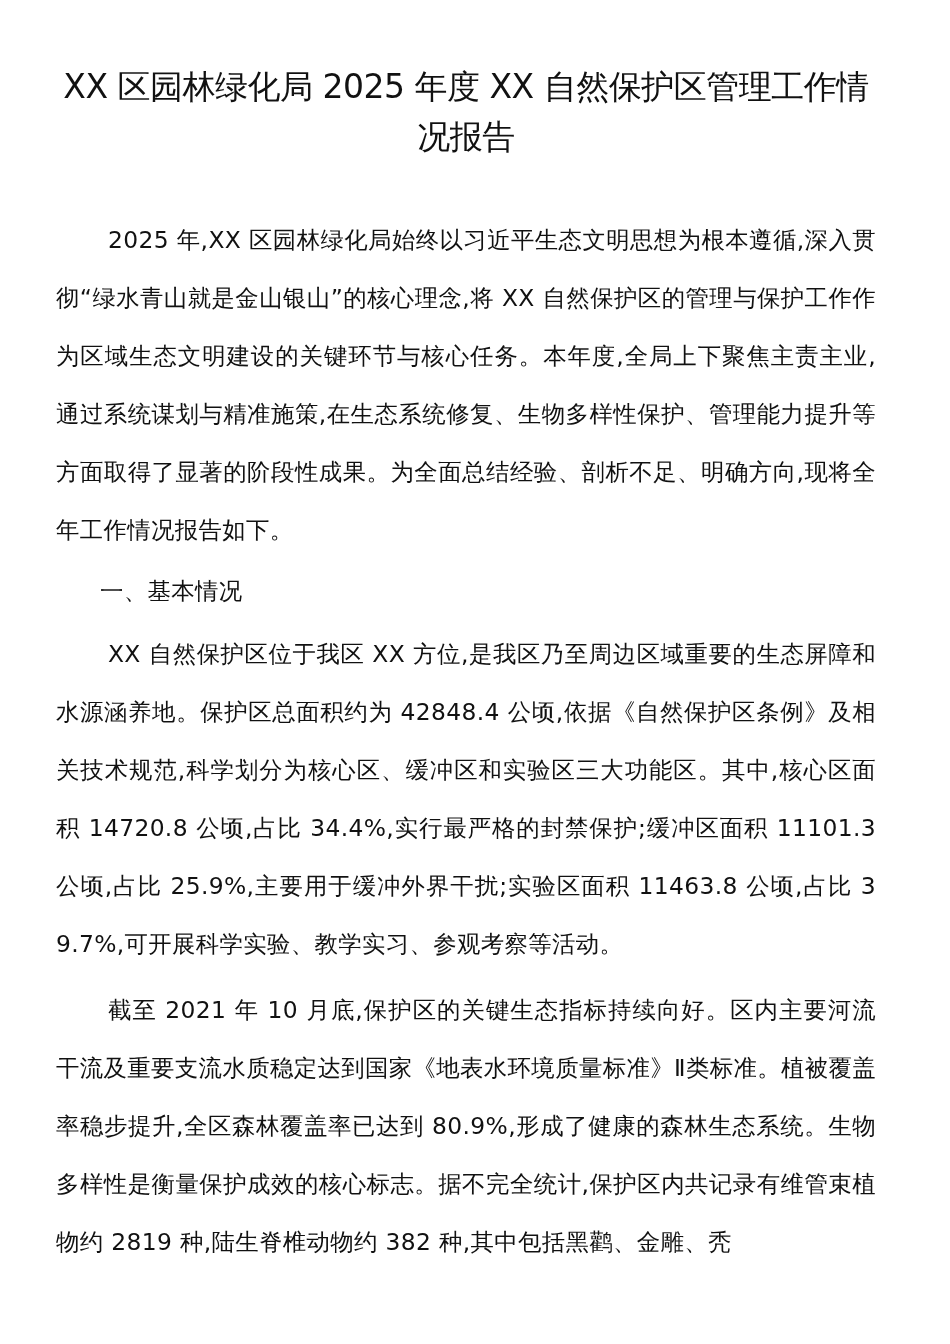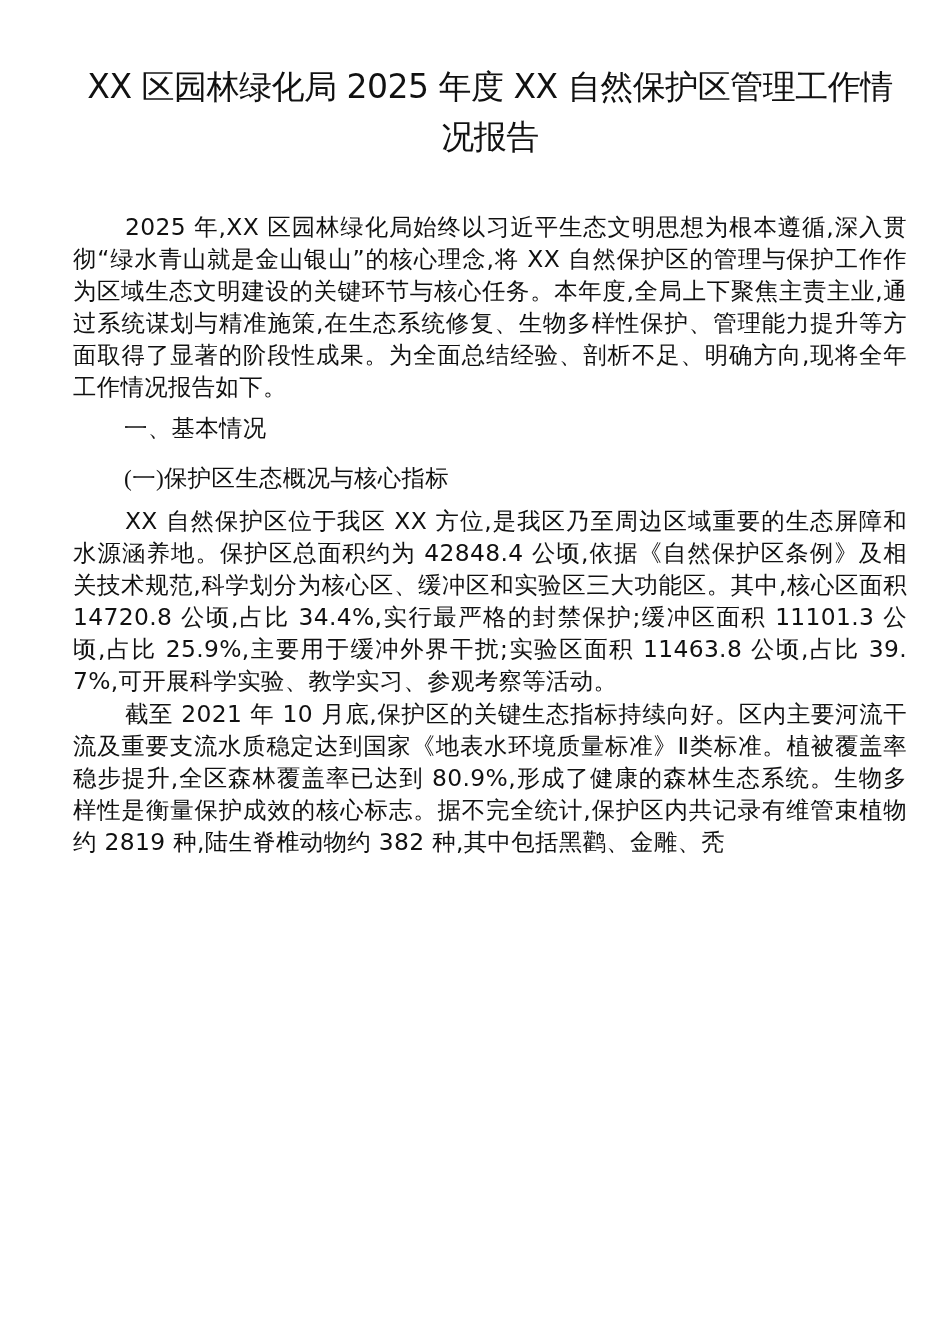--- a/index.html
+++ b/index.html
@@ -10,60 +10,58 @@
     body {
       width: 950px;
       height: 1344px;
       overflow: hidden;
       position: relative;
       font-family: "DejaVu Sans", "Liberation Sans", sans-serif;
       color: #111111;
     }
     .page {
       position: absolute;
-      left: 72px;
+      left: 48px;
       top: 62px;
       width: 836px;
     }
     .title {
       font-size: 33px;
       line-height: 50px;
       text-align: center;
       margin: 0;
       font-weight: normal;
       letter-spacing: -0.5px;
       width: 836px;
     }
     .body-text {
       margin-top: 49px;
     }
     .para {
       font-size: 23.4px;
-      line-height: 32px;
-      margin: 1px;
+      line-height: 58px;
+      margin: 8px;
       text-align: justify;
       text-indent: 52px;
       word-break: break-all;
       letter-spacing: 0.35px;
     }
     .heading {
       font-size: 23.4px;
       line-height: 49.8px;
       margin: 0;
       text-indent: 52px;
       letter-spacing: 0.35px;
-      font-family: Liberation Serif, serif;
     }
   </style>
 </head>
 <body>
 
 <div class="page">
   <h1 class="title">XX 区园林绿化局 2025 年度 XX 自然保护区管理工作情况报告</h1>
 
   <div class="body-text">
     <p class="para">2025 年,XX 区园林绿化局始终以习近平生态文明思想为根本遵循,深入贯彻“绿水青山就是金山银山”的核心理念,将 XX 自然保护区的管理与保护工作作为区域生态文明建设的关键环节与核心任务。本年度,全局上下聚焦主责主业,通过系统谋划与精准施策,在生态系统修复、生物多样性保护、管理能力提升等方面取得了显著的阶段性成果。为全面总结经验、剖析不足、明确方向,现将全年工作情况报告如下。</p>
     <p class="heading">一、基本情况</p>
-    <p class="heading">(一)保护区生态概况与核心指标</p>
     <p class="para">XX 自然保护区位于我区 XX 方位,是我区乃至周边区域重要的生态屏障和水源涵养地。保护区总面积约为 42848.4 公顷,依据《自然保护区条例》及相关技术规范,科学划分为核心区、缓冲区和实验区三大功能区。其中,核心区面积 14720.8 公顷,占比 34.4%,实行最严格的封禁保护;缓冲区面积 11101.3 公顷,占比 25.9%,主要用于缓冲外界干扰;实验区面积 11463.8 公顷,占比 39.7%,可开展科学实验、教学实习、参观考察等活动。</p>
     <p class="para">截至 2021 年 10 月底,保护区的关键生态指标持续向好。区内主要河流干流及重要支流水质稳定达到国家《地表水环境质量标准》Ⅱ类标准。植被覆盖率稳步提升,全区森林覆盖率已达到 80.9%,形成了健康的森林生态系统。生物多样性是衡量保护成效的核心标志。据不完全统计,保护区内共记录有维管束植物约 2819 种,陆生脊椎动物约 382 种,其中包括黑鹳、金雕、秃</p>
   </div>
 </div>
 
 </body></html>

